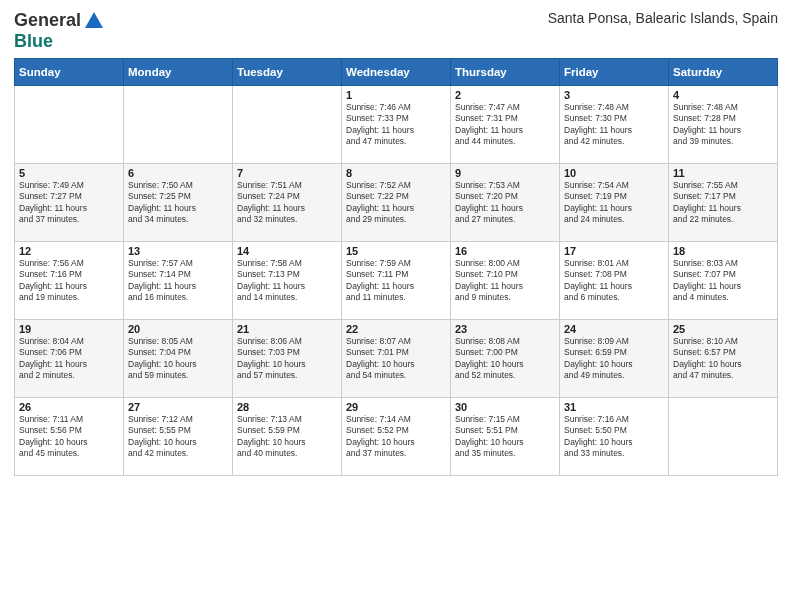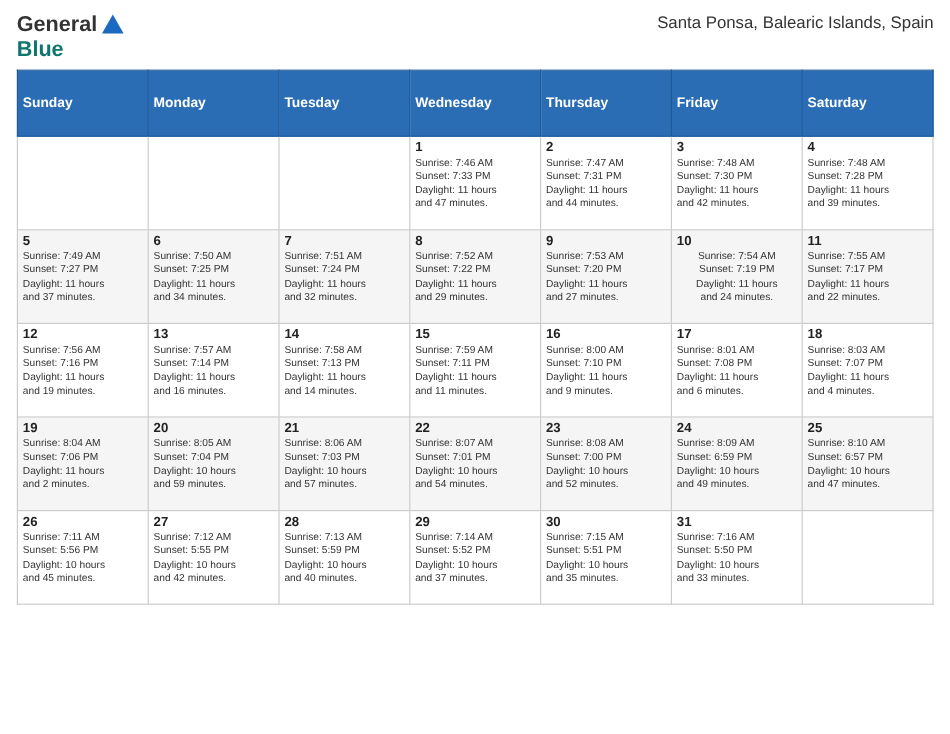--- a/index.html
+++ b/index.html
@@ -53,21 +53,21 @@
     .calendar {
       width: 100%;
       border-collapse: collapse;
       border: 1px solid #ccc;
     }
     .calendar th {
       background: #2a6db5;
       color: #fff;
       font-size: 11.5px;
       font-weight: bold;
-      padding: 21px 4px;
+      padding: 7px 4px;
       text-align: left;
       border: 1px solid #1e5a99;
     }
     .calendar td {
       width: 14.28%;
       vertical-align: top;
       border: 1px solid #ccc;
       padding: 3px 4px;
       font-size: 9px;
       color: #333;
@@ -193,21 +193,21 @@
           </td>
           <td>
             <span class="day-num">9</span>
             <div class="day-info" style="white-space: pre-line;">Sunrise: 7:53 AM
 Sunset: 7:20 PM
 Daylight: 11 hours
 and 27 minutes.</div>
           </td>
           <td>
             <span class="day-num">10</span>
-            <div class="day-info" style="white-space: pre-line; text-align: center;">Sunrise: 7:54 AM
+            <div class="day-info" style="white-space: pre-line;">Sunrise: 7:54 AM
 Sunset: 7:19 PM
 Daylight: 11 hours
 and 24 minutes.</div>
           </td>
           <td>
             <span class="day-num">11</span>
             <div class="day-info" style="white-space: pre-line;">Sunrise: 7:55 AM
 Sunset: 7:17 PM
 Daylight: 11 hours
 and 22 minutes.</div>

